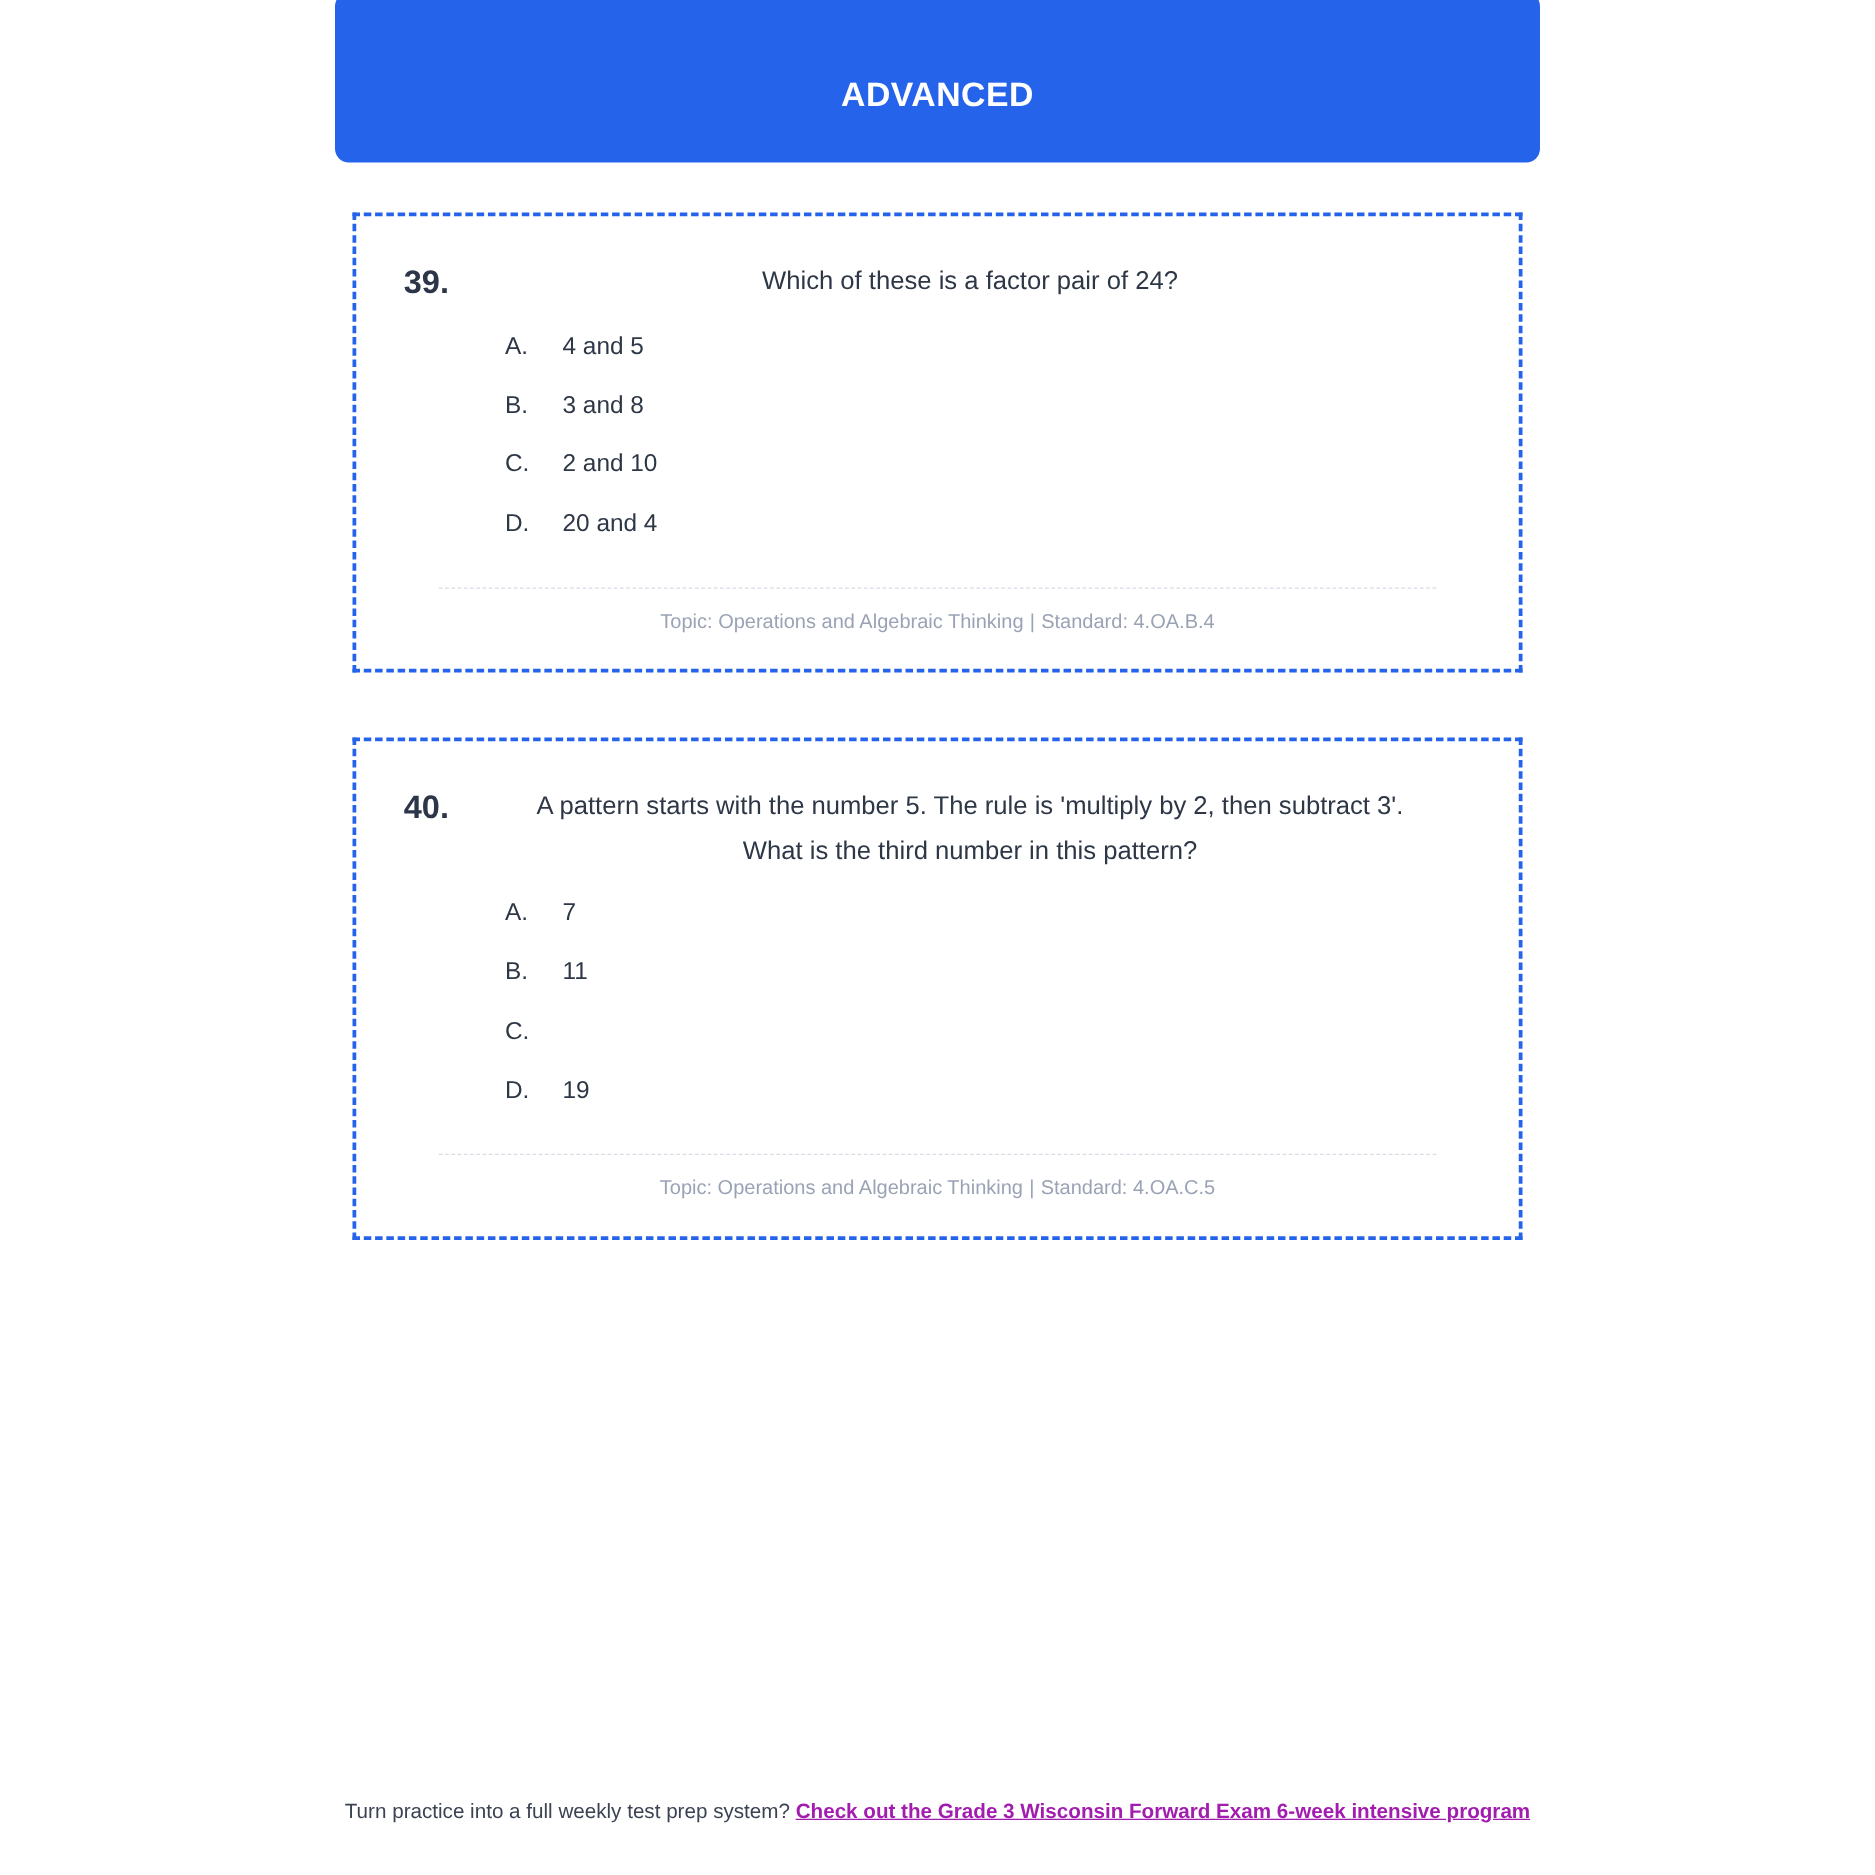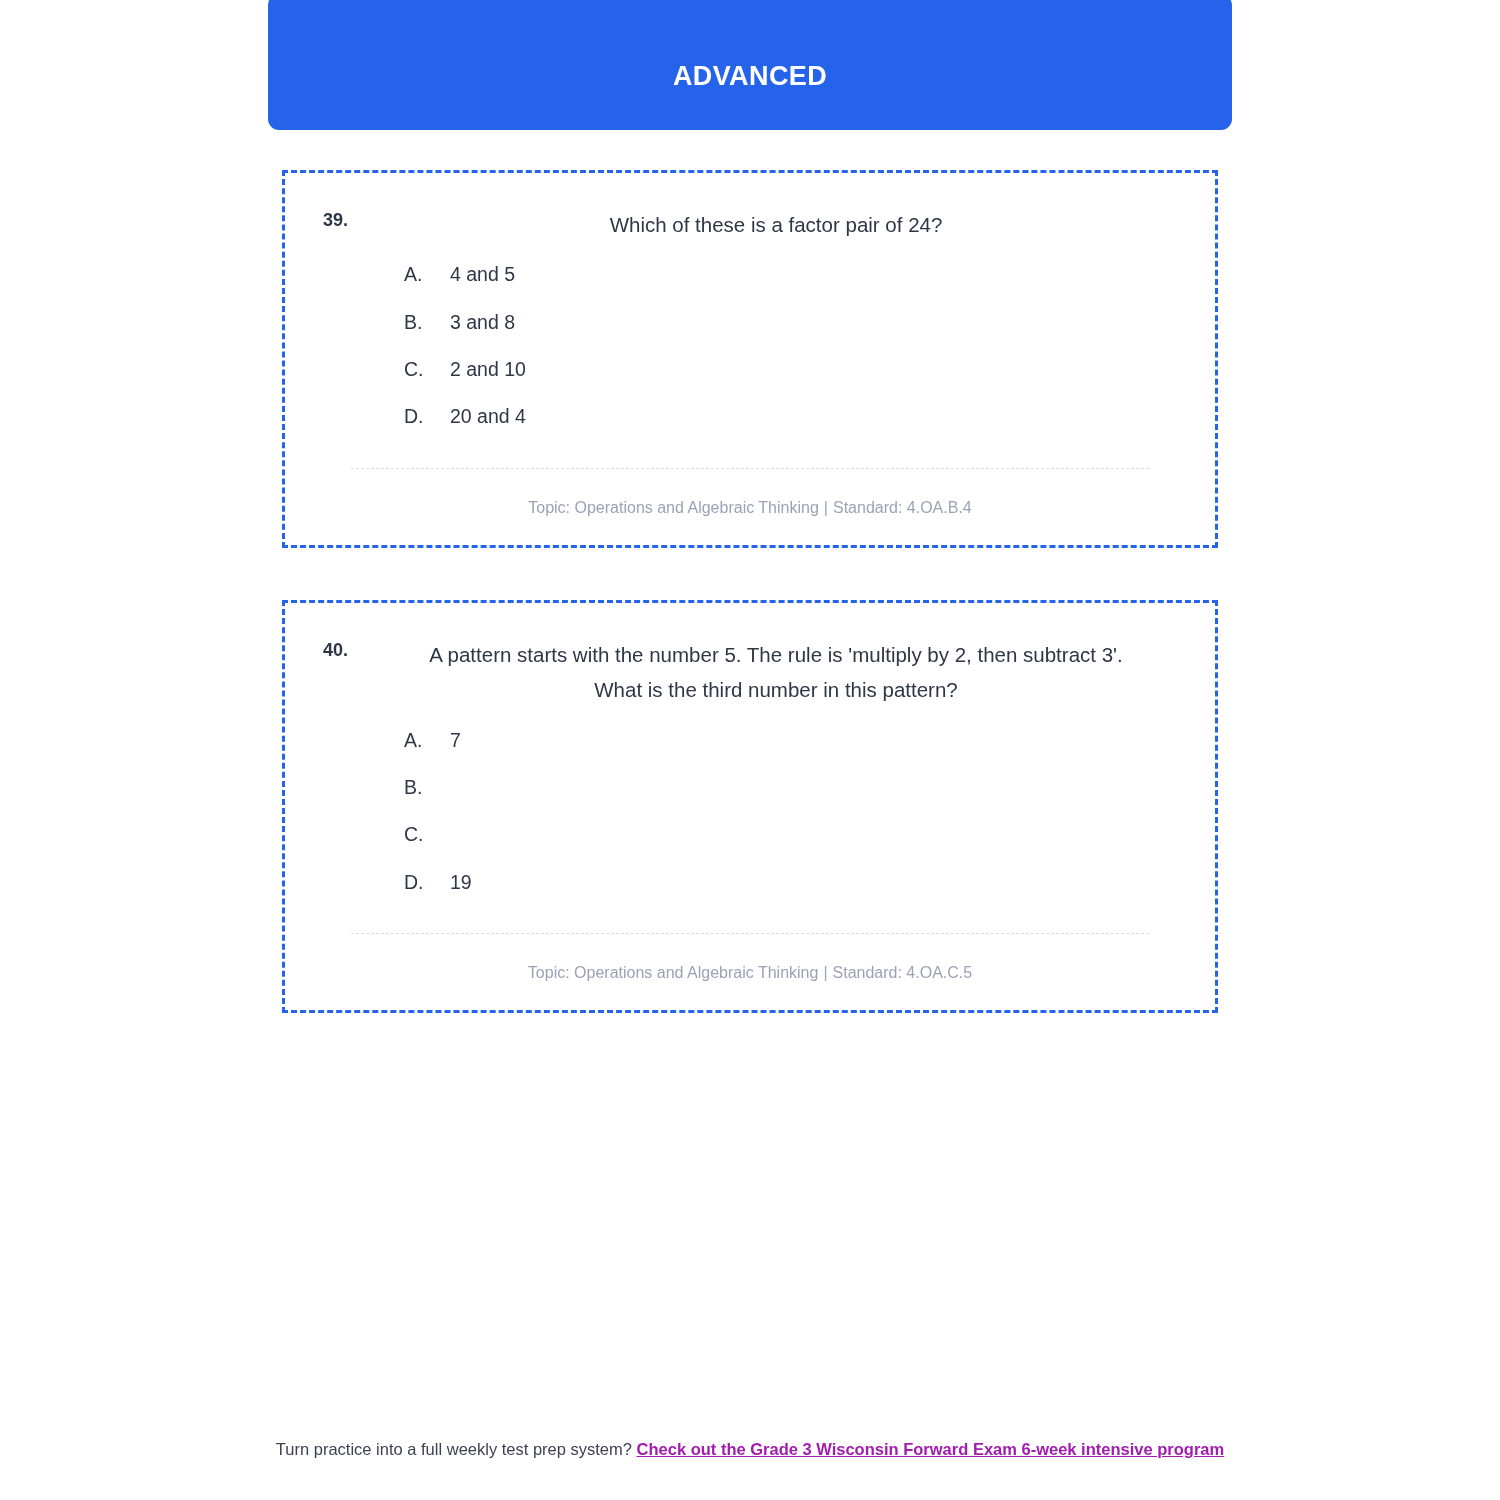--- a/index.html
+++ b/index.html
@@ -77,21 +77,21 @@
   }
 
   .question-head {
     display: flex;
     align-items: flex-start;
     margin-bottom: 20px;
   }
   .question-number {
     flex: 0 0 auto;
     width: 90px;
-    font-size: 18px;
+    font-size: 26px;
     font-weight: bold;
     color: #2c3648;
     line-height: 1.45;
     padding-left: 2px;
     box-sizing: border-box;
   }
   .question-text {
     flex: 1 1 auto;
     font-size: 20.5px;
     color: #2e3746;
@@ -128,21 +128,21 @@
     line-height: 1.3;
   }
 
   .meta-divider {
     margin: 38px 30px 0 30px;
     border: 0;
     border-top: 1px dashed #d8dce5;
     height: 0;
   }
   .question-meta {
-    margin-top: 28px;
+    margin-top: 16px;
     text-align: center;
     font-size: 16px;
     color: #9aa3b5;
     line-height: 1.4;
     padding-bottom: 4px;
   }
   .question-meta .sep {
     padding: 0 5px;
   }
 
@@ -211,20 +211,21 @@
         <div class="question-number">40.</div>
         <div class="question-text">A pattern starts with the number 5. The rule is 'multiply by 2, then subtract 3'. What is the third number in this pattern?</div>
       </div>
       <ul class="options">
         <li class="option">
           <span class="option-letter">A.</span>
           <span class="option-text">7</span>
         </li>
         <li class="option">
           <span class="option-letter">B.</span>
+          <span class="option-text">11</span>
         </li>
         <li class="option">
           <span class="option-letter">C.</span>
         </li>
         <li class="option">
           <span class="option-letter">D.</span>
           <span class="option-text">19</span>
         </li>
       </ul>
       <hr class="meta-divider">

